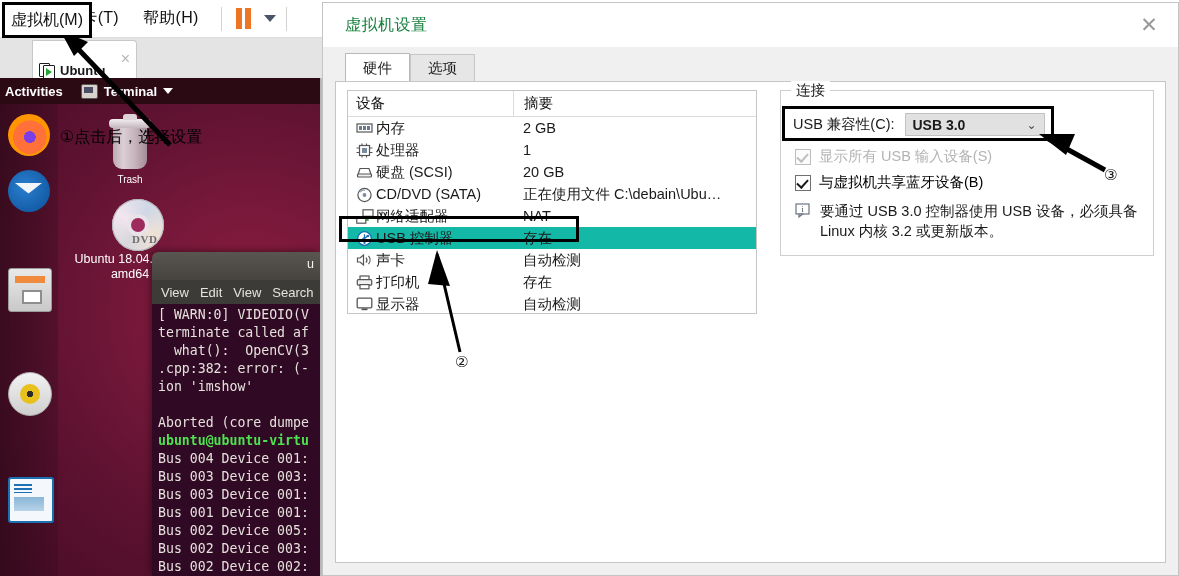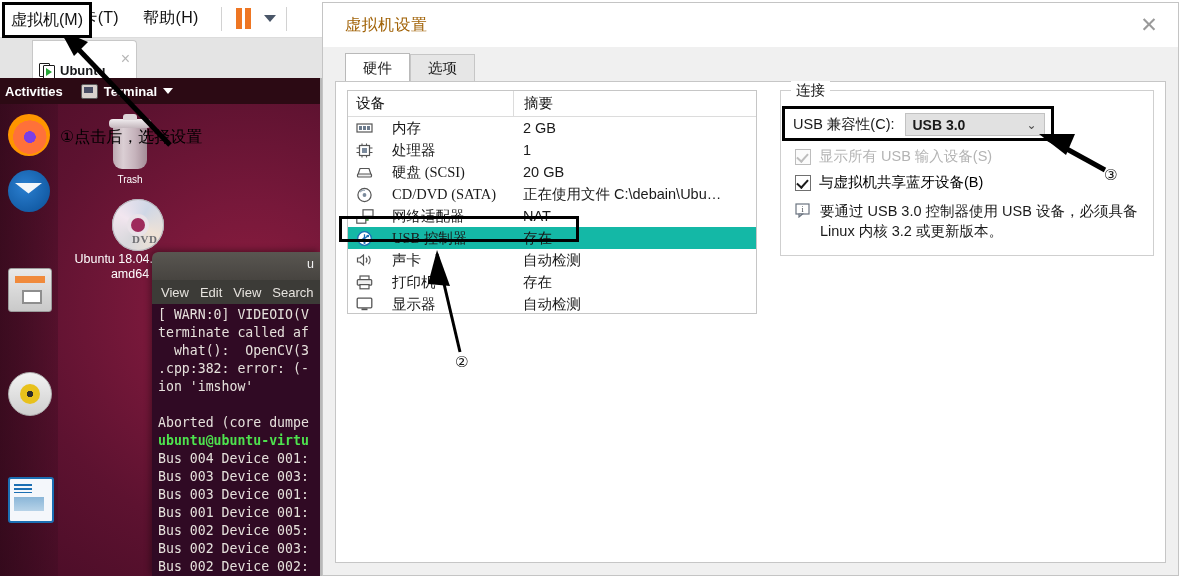--- a/index.html
+++ b/index.html
@@ -114,41 +114,41 @@
     color:#e6e1dc;white-space:pre;overflow:hidden;}
   .term-green{color:#4ee24e;font-weight:bold;}
   #ubuntu-rightedge{position:absolute;left:320px;top:78px;width:6px;height:498px;background:#b8b8b8;}
 
   
   #settings-dialog{
     position:absolute;left:322px;top:2px;width:857px;height:574px;background:#ffffff;
     border:1px solid #c4c4c4;box-sizing:border-box;
   }
   #dlg-titlebar{position:absolute;left:0;top:0;width:855px;height:44px;background:#fff;}
-  #dlg-title{position:absolute;left:22px;top:12px;font-size:16px;color:#a16207;letter-spacing:.5px;}
+  #dlg-title{position:absolute;left:22px;top:12px;font-size:16px;color:#15803d;letter-spacing:.5px;}
   #dlg-close{position:absolute;right:14px;top:8px;width:30px;height:28px;color:#9a9a9a;font-size:21px;
     text-align:center;line-height:28px;font-family:"DejaVu Sans",sans-serif;}
   #dlg-body{position:absolute;left:0;top:44px;width:855px;height:528px;background:#f0f0f0;}
 
   
   #dlg-tabs{position:absolute;left:22px;top:6px;height:29px;display:flex;align-items:flex-end;}
   .dlg-tab{height:28px;padding:0 17px;font-size:14.5px;color:#1d1d1d;display:flex;align-items:center;
     border:1px solid #c6c6c6;border-bottom:none;box-sizing:border-box;background:#e6e6e6;}
   .dlg-tab.active{background:#ffffff;height:29px;border-color:#b9b9b9;}
   #dlg-panel{position:absolute;left:12px;top:34px;width:831px;height:482px;background:#fff;border:1px solid #c6c6c6;box-sizing:border-box;}
 
   
   #device-list{position:absolute;left:11px;top:8px;width:410px;height:224px;background:#fff;
     border:1px solid #c6c6c6;box-sizing:border-box;}
   #dl-header{display:flex;height:25px;align-items:center;border-bottom:1px solid #dcdcdc;font-size:14.5px;color:#111;}
   #dl-header .c1{width:165px;padding-left:8px;box-sizing:border-box;}
   #dl-header .c2{flex:1;padding-left:10px;box-sizing:border-box;border-left:1px solid #dcdcdc;height:25px;line-height:25px;}
   .dl-row{display:flex;height:22px;align-items:center;font-size:14.5px;color:#1a1a1a;}
   .dl-row.selected{background:#14b8a6;}
-  .dl-row .c1{width:165px;display:flex;align-items:center;gap:19px;padding-left:8px;box-sizing:border-box;font-family:Liberation Serif, serif;}
+  .dl-row .c1{width:165px;display:flex;align-items:center;gap:3px;padding-left:8px;box-sizing:border-box;}
   .dl-row .c2{flex:1;padding-left:10px;box-sizing:border-box;}
   .dev-ic{width:17px;height:15px;flex:0 0 17px;position:relative;}
   .dev-ic svg{display:block;}
   #usb-row-highlight{position:absolute;left:3px;top:134px;width:240px;height:26px;border:3px solid #000;box-sizing:border-box;pointer-events:none;}
 
   
   #conn-group{position:absolute;left:444px;top:8px;width:374px;height:166px;border:1px solid #cfcfcf;box-sizing:border-box;}
   #conn-legend{position:absolute;left:10px;top:-10px;background:#fff;padding:0 5px;font-size:14.5px;color:#1a1a1a;}
   #usb-compat-row{position:absolute;left:12px;top:22px;display:flex;align-items:center;gap:10px;}
   #usb-compat-label{font-size:14.5px;color:#1a1a1a;}

